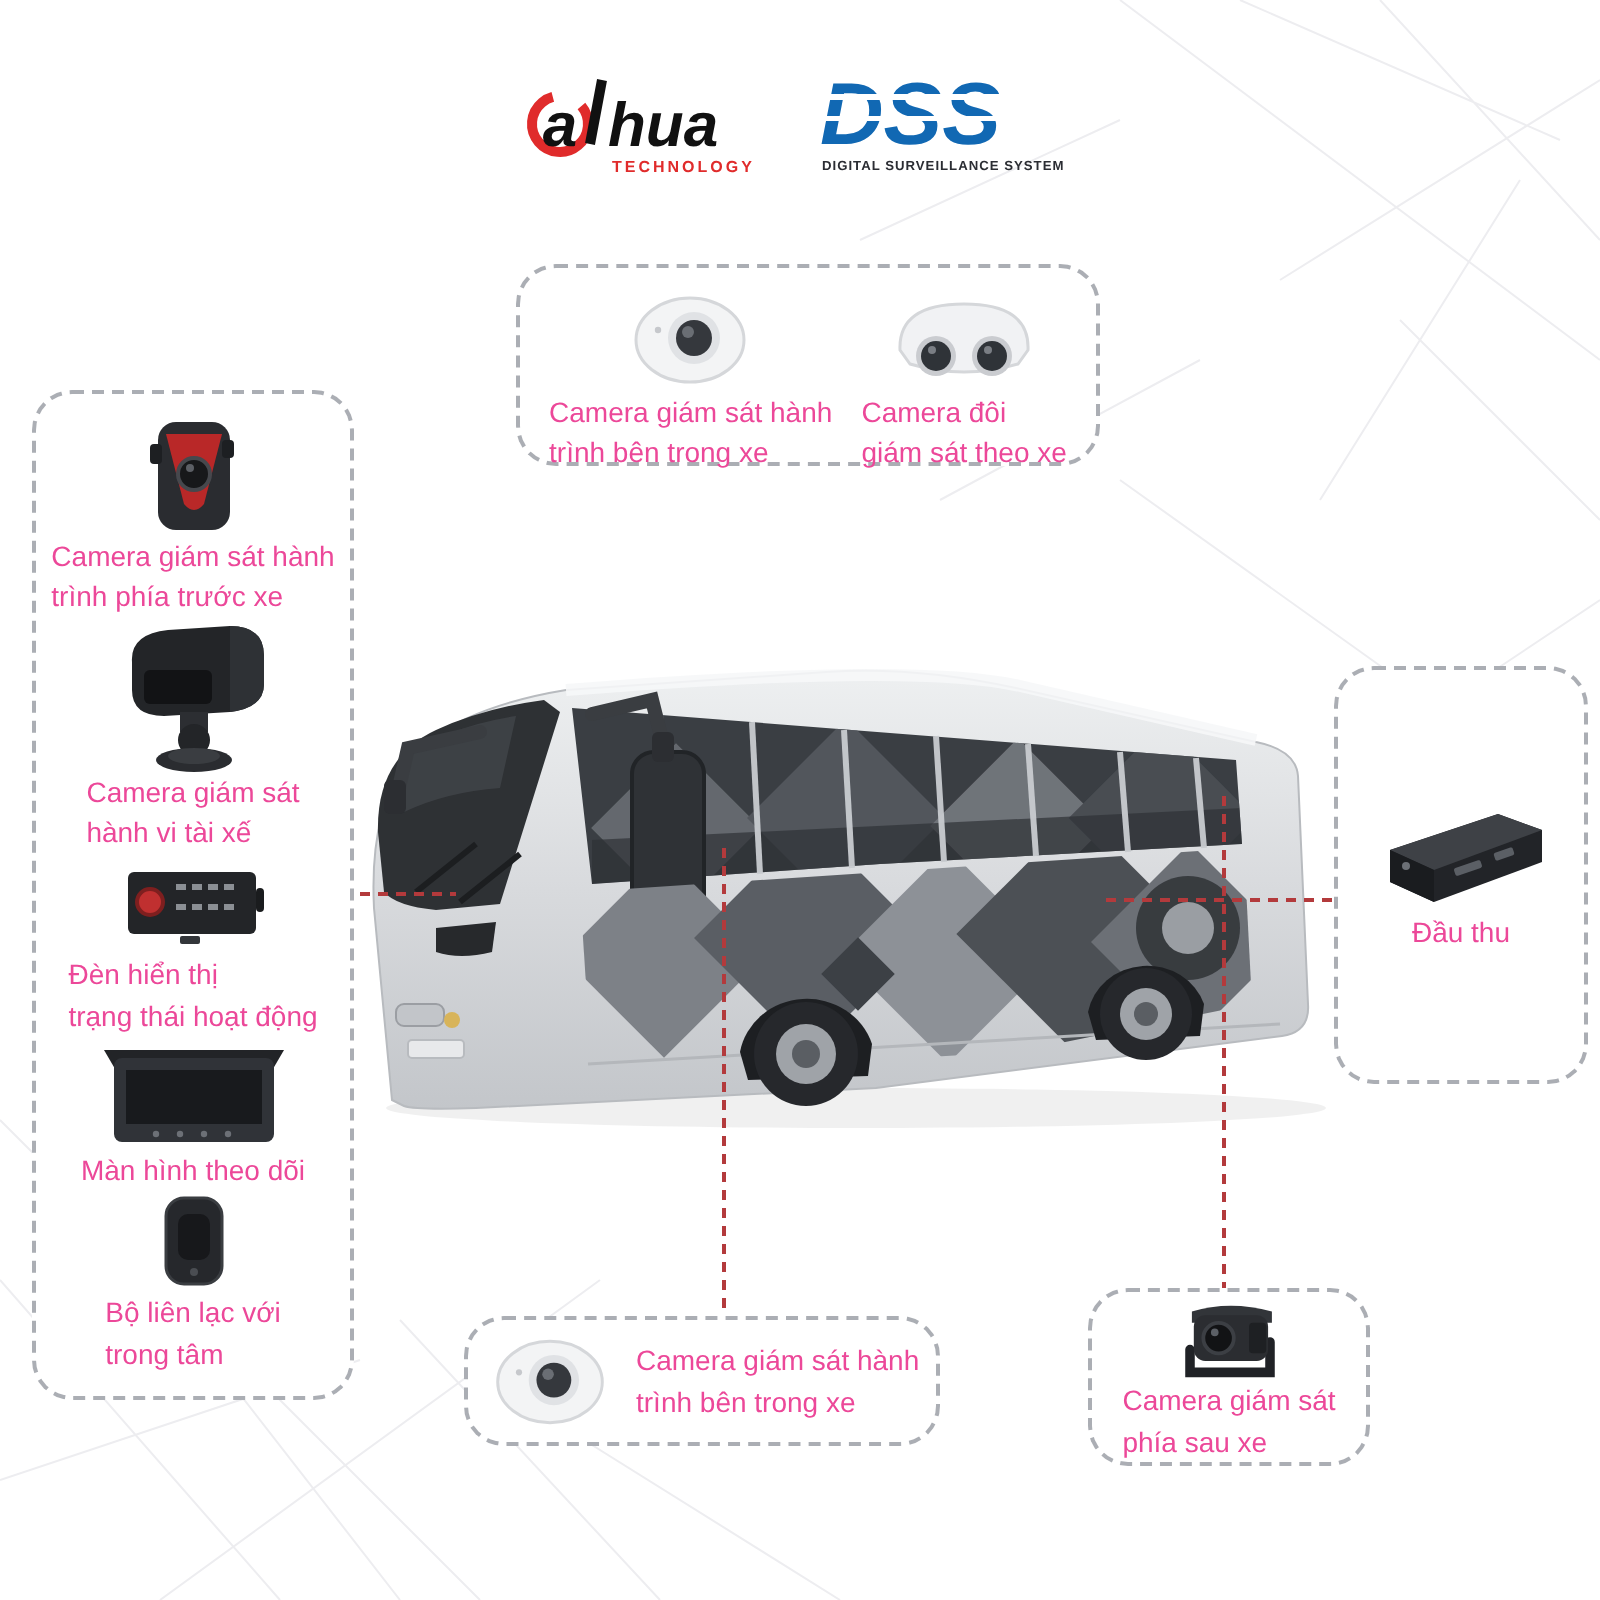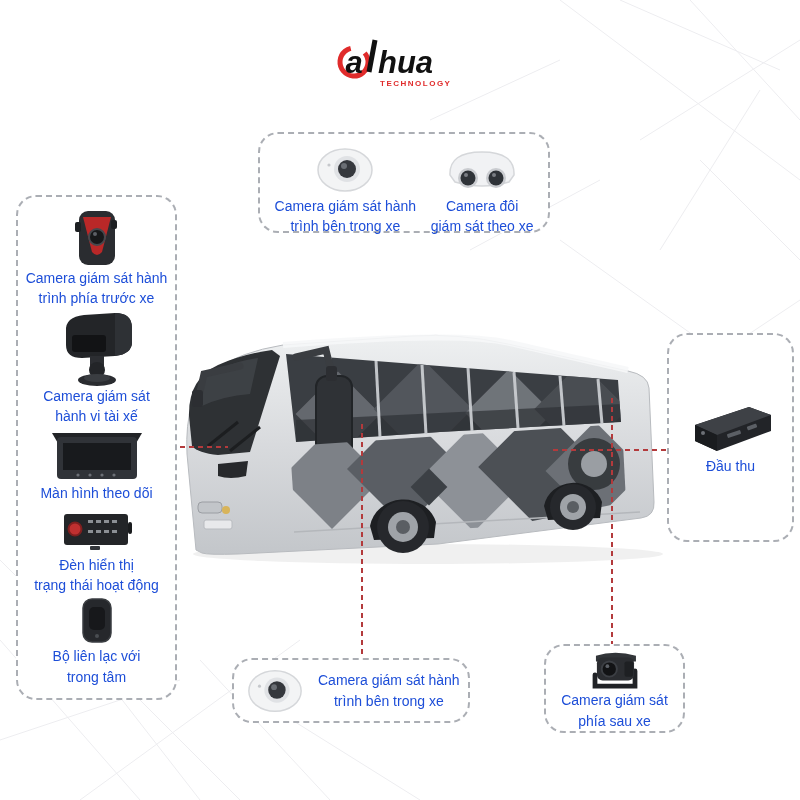--- a/index.html
+++ b/index.html
@@ -7,21 +7,21 @@
           font-family:"Liberation Sans",sans-serif;}
   .bg-mesh{position:absolute;inset:0;z-index:0;}
   .bus-wrap{position:absolute;left:178px;top:324px;width:494px;height:244px;z-index:1;}
   .conn{position:absolute;z-index:2;}
   .conn.h{height:2px;background:repeating-linear-gradient(90deg,#b33a3c 0 5px,transparent 5px 9px);}
   .conn.v{width:2px;background:repeating-linear-gradient(180deg,#b33a3c 0 5px,transparent 5px 9px);}
   .box{position:absolute;border:2px dashed #abaeb4;border-radius:20px;background:#fff;
        box-sizing:border-box;z-index:3;display:flex;}
   .item{display:flex;flex-direction:column;align-items:center;}
   .icon-slot{display:flex;align-items:center;justify-content:center;}
-  .lbl{font-size:14px;line-height:1.45;color:#1d4ed8;text-align:center;white-space:pre-line;}
+  .lbl{font-size:14px;line-height:1.45;color:#ec4899;text-align:left;white-space:pre-line;}
   
   .header{position:absolute;left:0;top:28px;width:800px;display:flex;justify-content:center;
           align-items:flex-start;gap:16px;z-index:3;}
   
   #box-top{left:258px;top:132px;width:292px;height:101px;flex-direction:row;
            justify-content:space-evenly;align-items:flex-start;padding-top:10px;}
   #box-left{left:16px;top:195px;width:161px;height:505px;flex-direction:column;
             justify-content:space-evenly;align-items:center;padding:10px 0;}
   #box-right{left:667px;top:333px;width:127px;height:209px;flex-direction:row;
              justify-content:space-evenly;align-items:center;padding:8px 0;}
@@ -46,20 +46,28 @@
   <div class="header">
     <div>
       <svg width="136" height="62" viewBox="0 0 136 62">
         <circle cx="22" cy="34" r="14" fill="none" stroke="#e02b2b" stroke-width="5" stroke-dasharray="72 20" transform="rotate(-40 22 34)"></circle>
         <text x="22" y="45" font-size="31" font-weight="bold" font-style="italic" font-family="Liberation Sans, sans-serif" fill="#111" text-anchor="middle">a</text>
         <line x1="43" y1="12" x2="37" y2="44" stroke="#111" stroke-width="5"></line>
         <text x="46" y="45" font-size="31" font-weight="bold" font-style="italic" font-family="Liberation Sans, sans-serif" fill="#111">hua</text>
         <text x="48" y="58" font-size="8" letter-spacing="1.5" font-family="Liberation Sans, sans-serif" fill="#e02b2b" font-weight="bold">TECHNOLOGY</text>
       </svg>
     </div>
+    <div>
+      <svg width="132" height="62" viewBox="0 0 132 62">
+        <text x="0" y="44" font-size="44" font-weight="bold" font-style="italic" font-family="Liberation Sans, sans-serif" fill="#1168b3">DSS</text>
+        <rect x="0" y="19" width="104" height="3" fill="#ffffff"></rect>
+        <rect x="0" y="30" width="104" height="2.5" fill="#ffffff"></rect>
+        <text x="1" y="57" font-size="6.6" letter-spacing="0.5" font-family="Liberation Sans, sans-serif" fill="#2b2d33" font-weight="bold">DIGITAL SURVEILLANCE SYSTEM</text>
+      </svg>
+    </div>
   </div>
 
   <div class="bus-wrap">
     <svg width="494" height="244" viewBox="0 0 494 244">
       <defs>
         <clipPath id="sideclip">
             <path d="M112,122 L444,100 L448,178 L330,202 L118,214 Z"></path>
           </clipPath>
         <clipPath id="winclip">
             <path d="M108,30 L440,56 L443,98 L262,108 L118,118 Z"></path>
@@ -196,34 +204,20 @@
           <rect x="33" y="47" width="14" height="10" fill="#2c2e32"></rect>
           <circle cx="40" cy="61" r="8" fill="#232528"></circle>
           <ellipse cx="40" cy="71" rx="19" ry="6" fill="#2a2c30"></ellipse>
           <ellipse cx="40" cy="69" rx="13" ry="4" fill="#3a3d41"></ellipse>
         </svg>
       </div>
       <div class="lbl">Camera giám sát
 hành vi tài xế</div>
     </div>
     <div class="item">
-      <div class="icon-slot" style="height:56px;">
-        <svg width="98" height="56" viewBox="0 0 98 56">
-          <path d="M4,6 L94,6 L87,18 L11,18 Z" fill="#222427"></path>
-          <rect x="9" y="10" width="80" height="42" rx="4" fill="#303338"></rect>
-          <rect x="15" y="16" width="68" height="27" fill="#181a1d"></rect>
-          <circle cx="30" cy="48" r="1.6" fill="#6c7076"></circle>
-          <circle cx="42" cy="48" r="1.6" fill="#6c7076"></circle>
-          <circle cx="54" cy="48" r="1.6" fill="#6c7076"></circle>
-          <circle cx="66" cy="48" r="1.6" fill="#6c7076"></circle>
-        </svg>
-      </div>
-      <div class="lbl">Màn hình theo dõi</div>
-    </div>
-    <div class="item">
       <div class="icon-slot" style="height:50px;">
         <svg width="76" height="48" viewBox="0 0 76 48">
           <rect x="6" y="8" width="64" height="31" rx="3" fill="#232528"></rect>
           <rect x="70" y="16" width="4" height="12" rx="2" fill="#1a1c1e"></rect>
           <circle cx="17" cy="23" r="6.5" fill="#c03030" stroke="#7e1f1f" stroke-width="2"></circle>
           <g fill="#8b8f94">
             <rect x="30" y="14" width="5" height="3"></rect>
               <rect x="38" y="14" width="5" height="3"></rect>
             <rect x="46" y="14" width="5" height="3"></rect>
               <rect x="54" y="14" width="5" height="3"></rect>
@@ -232,20 +226,34 @@
             <rect x="46" y="24" width="5" height="3"></rect>
               <rect x="54" y="24" width="5" height="3"></rect>
           </g>
           <rect x="32" y="40" width="10" height="4" rx="1" fill="#33363a"></rect>
         </svg>
       </div>
       <div class="lbl">Đèn hiển thị
 trạng thái hoạt động</div>
     </div>
     <div class="item">
+      <div class="icon-slot" style="height:56px;">
+        <svg width="98" height="56" viewBox="0 0 98 56">
+          <path d="M4,6 L94,6 L87,18 L11,18 Z" fill="#222427"></path>
+          <rect x="9" y="10" width="80" height="42" rx="4" fill="#303338"></rect>
+          <rect x="15" y="16" width="68" height="27" fill="#181a1d"></rect>
+          <circle cx="30" cy="48" r="1.6" fill="#6c7076"></circle>
+          <circle cx="42" cy="48" r="1.6" fill="#6c7076"></circle>
+          <circle cx="54" cy="48" r="1.6" fill="#6c7076"></circle>
+          <circle cx="66" cy="48" r="1.6" fill="#6c7076"></circle>
+        </svg>
+      </div>
+      <div class="lbl">Màn hình theo dõi</div>
+    </div>
+    <div class="item">
       <div class="icon-slot" style="height:50px;">
         <svg width="44" height="50" viewBox="0 0 44 50">
           <rect x="8" y="3" width="28" height="43" rx="9" fill="#26282c" stroke="#3a3d41" stroke-width="1.5"></rect>
           <rect x="14" y="11" width="16" height="23" rx="5" fill="#17181b"></rect>
           <circle cx="22" cy="40" r="2" fill="#4a4d52"></circle>
         </svg>
       </div>
       <div class="lbl">Bộ liên lạc với
 trong tâm</div>
     </div>

